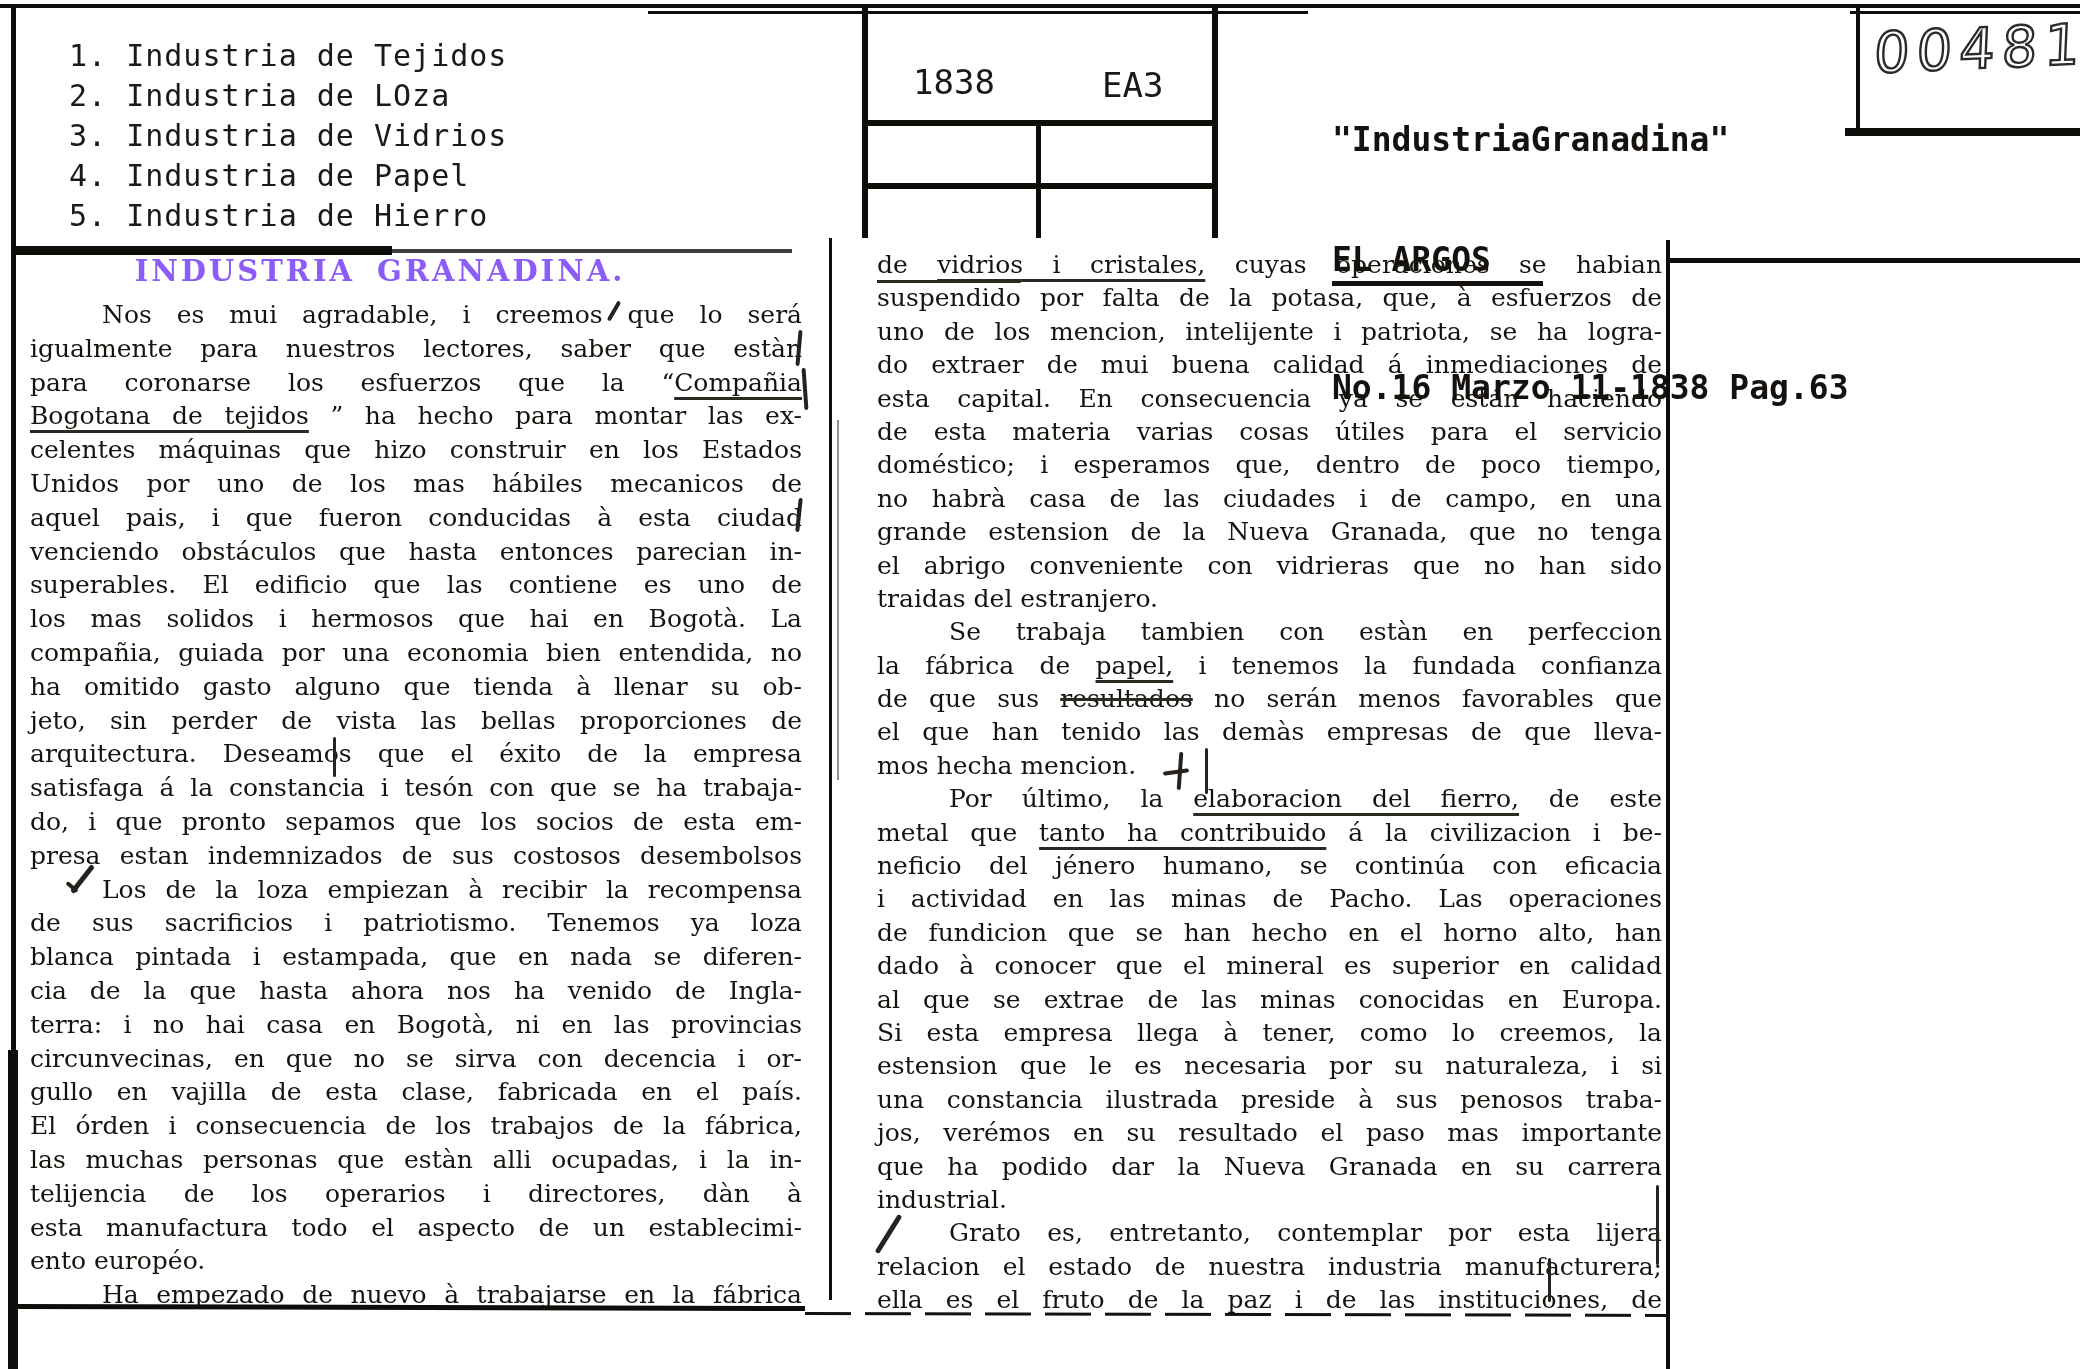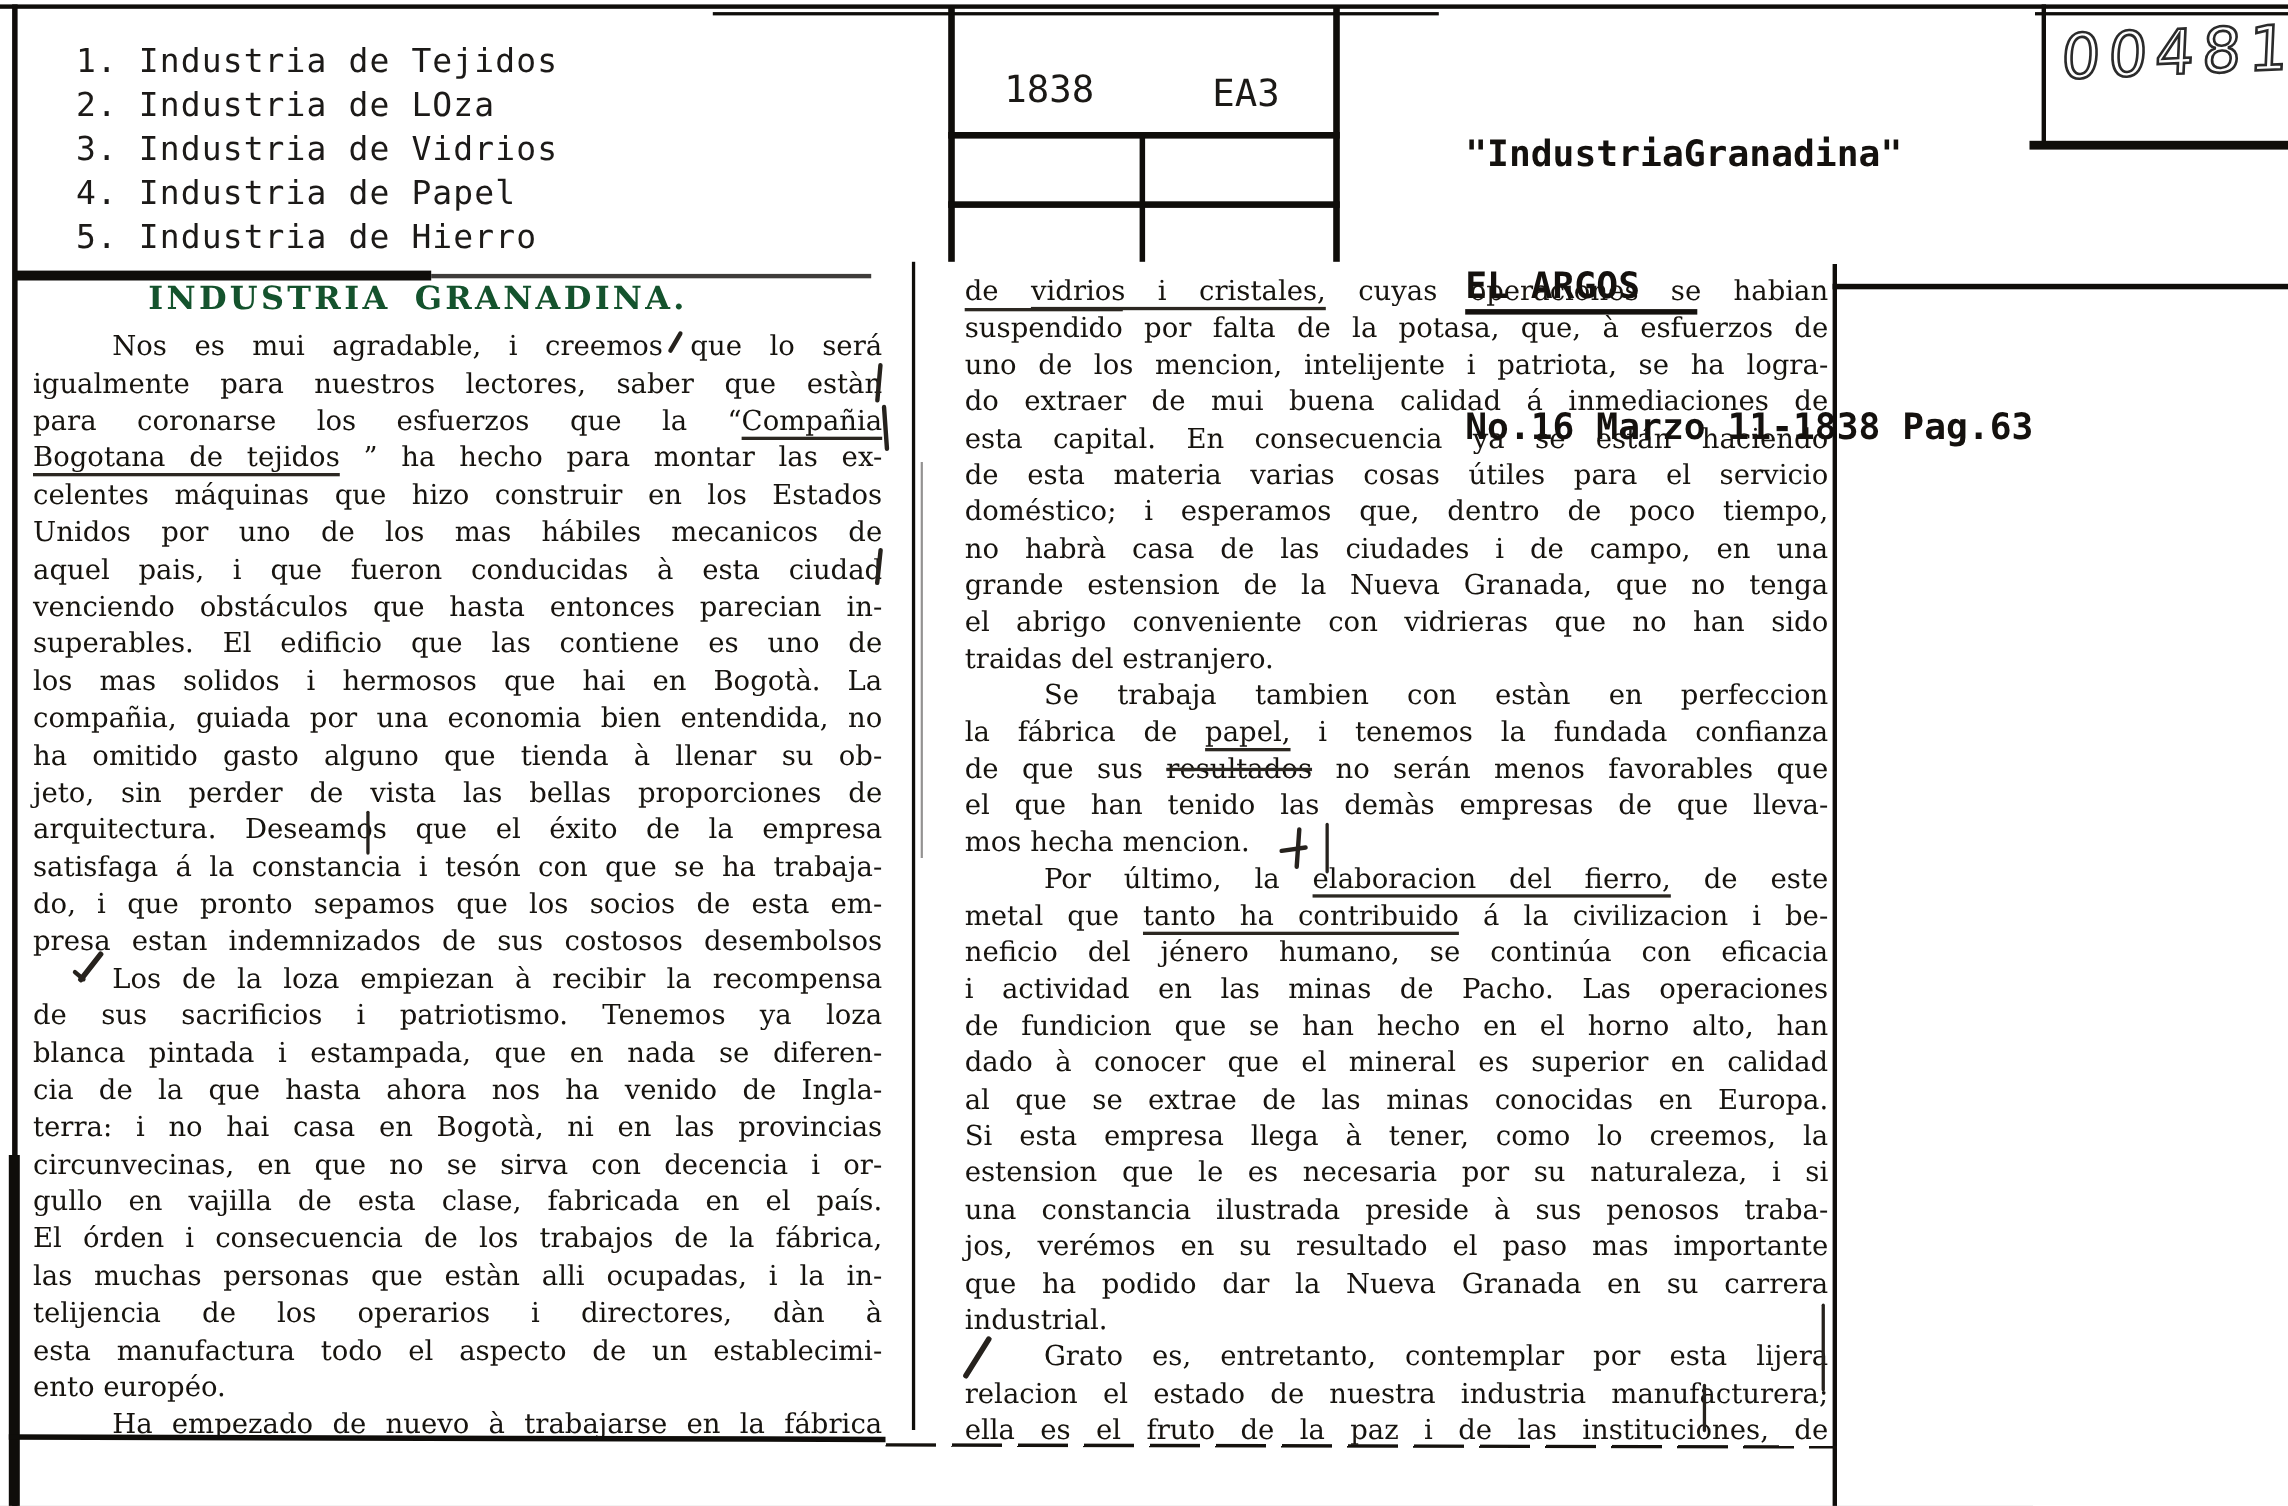--- a/index.html
+++ b/index.html
@@ -39,21 +39,21 @@
     position:absolute; left:1874px; top:16px;
     font-family:"DejaVu Sans", sans-serif; font-size:56px; letter-spacing:7px;
     color:transparent; -webkit-text-stroke:2.4px #2b2b2b;
     transform:rotate(-2.5deg) skewX(-5deg);
   }
 
   
   .article-title {
     position:absolute; left:30px; top:254px; width:700px; margin:0;
     text-align:center; font-size:29px; font-weight:bold;
-    letter-spacing:3px; word-spacing:9px; color:#14532d;
+    letter-spacing:3px; word-spacing:9px; color:#8b5cf6;
   }
   .col { position:absolute; font-size:25px; color:#17140f; }
   .col-left  { left:30px;  top:298px; width:772px; }
   .col-right { left:877px; top:248px; width:785px; }
   .col-left  .tl { height:33.8px; line-height:33.8px; }
   .col-right .tl { height:33.4px; line-height:33.4px; }
   .tl.j  { text-align:justify; text-align-last:justify; }
   .tl.in { text-indent:72px; }
 
   

